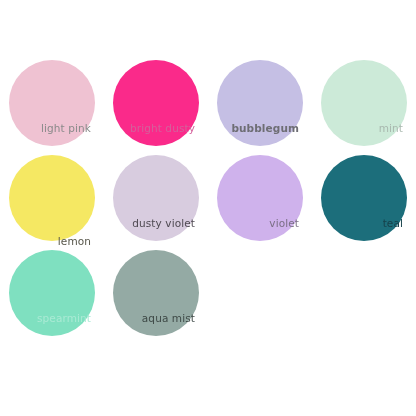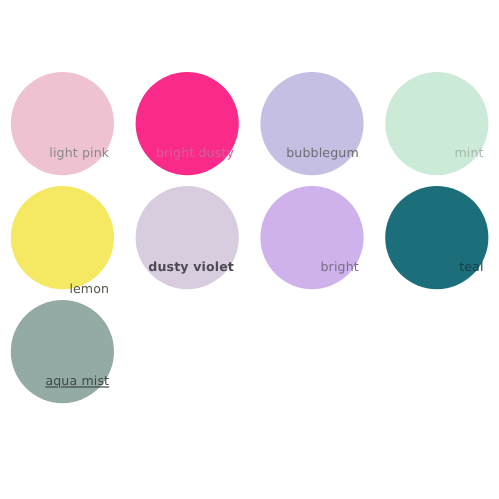--- a/index.html
+++ b/index.html
@@ -82,49 +82,53 @@
     </div>
 
 
     <div class="swatch">
       <div class="swatch-disc" style="background: rgb(250, 42, 138);"></div>
       <div class="swatch-label" style="color: rgb(212, 96, 155);">bright dusty</div>
     </div>
 
     <div class="swatch">
       <div class="swatch-disc" style="background: rgb(197, 191, 228);"></div>
-      <div class="swatch-label" style="color: rgb(110, 110, 116);">bubblegum</div>
+      <div class="swatch-label" style="color: rgb(110, 110, 116); font-weight: bold;">bubblegum</div>
     </div>
 
     <div class="swatch">
       <div class="swatch-disc" style="background: rgb(204, 234, 216);"></div>
       <div class="swatch-label" style="color: rgb(168, 184, 174);">mint</div>
     </div>
 
     <div class="swatch">
       <div class="swatch-disc" style="background: rgb(245, 232, 99);"></div>
       <div class="swatch-label" style="color: rgb(87, 86, 74); margin-top: 18px;">lemon</div>
     </div>
 
     <div class="swatch">
       <div class="swatch-disc" style="background: rgb(216, 204, 223);"></div>
-      <div class="swatch-label" style="color: rgb(79, 74, 82); font-weight: bold;">dusty violet</div>
+      <div class="swatch-label" style="color: rgb(79, 74, 82);">dusty violet</div>
     </div>
 
     <div class="swatch">
       <div class="swatch-disc" style="background: rgb(207, 178, 236);"></div>
-      <div class="swatch-label" style="color: rgb(122, 111, 133);">bright</div>
+      <div class="swatch-label" style="color: rgb(122, 111, 133);">violet</div>
     </div>
 
     <div class="swatch">
       <div class="swatch-disc" style="background: rgb(28, 110, 123);"></div>
       <div class="swatch-label" style="color: rgb(22, 65, 74); text-align: right;">teal</div>
     </div>
 
+    <div class="swatch">
+      <div class="swatch-disc" style="background: rgb(127, 224, 192);"></div>
+      <div class="swatch-label" style="color: rgb(169, 234, 212);">spearmint</div>
+    </div>
 
     <div class="swatch">
       <div class="swatch-disc" style="background: rgb(148, 170, 164);"></div>
-      <div class="swatch-label" style="color: rgb(63, 74, 71); text-decoration: underline;">aqua mist</div>
+      <div class="swatch-label" style="color: rgb(63, 74, 71);">aqua mist</div>
     </div>
 
 
   </div>
 </div>
 
 </body></html>

